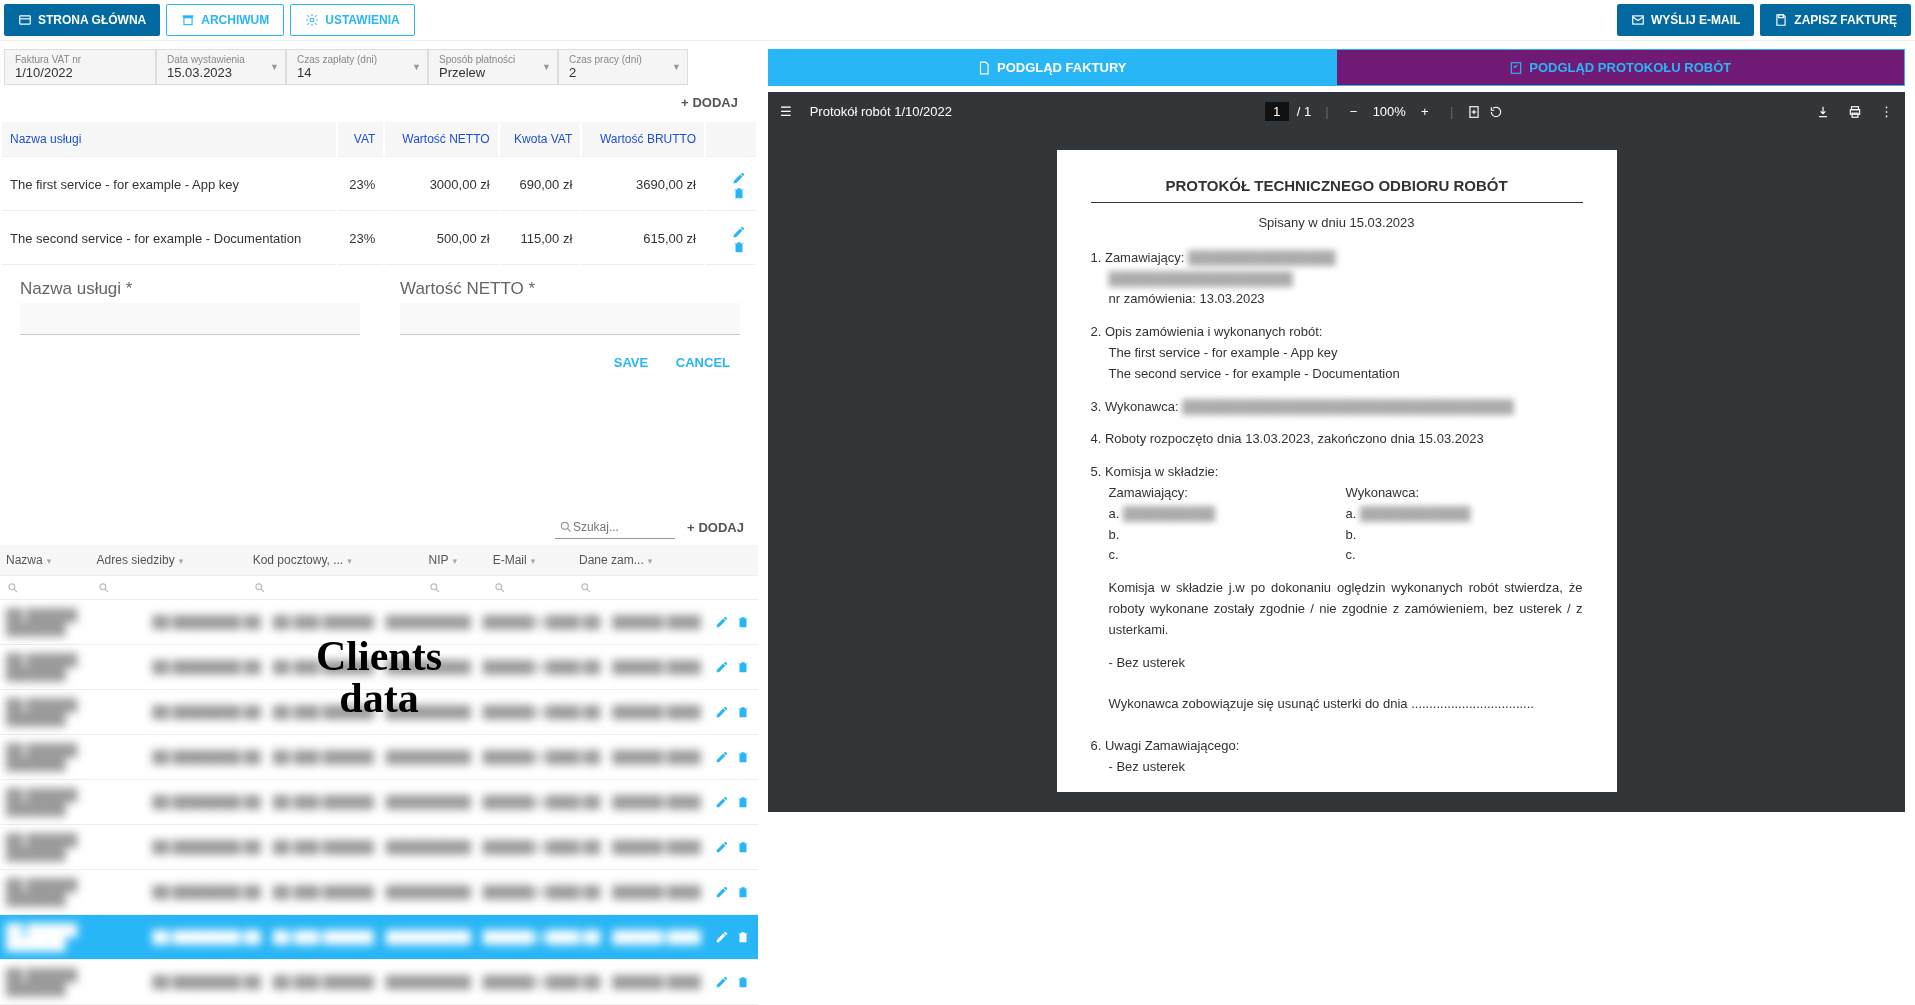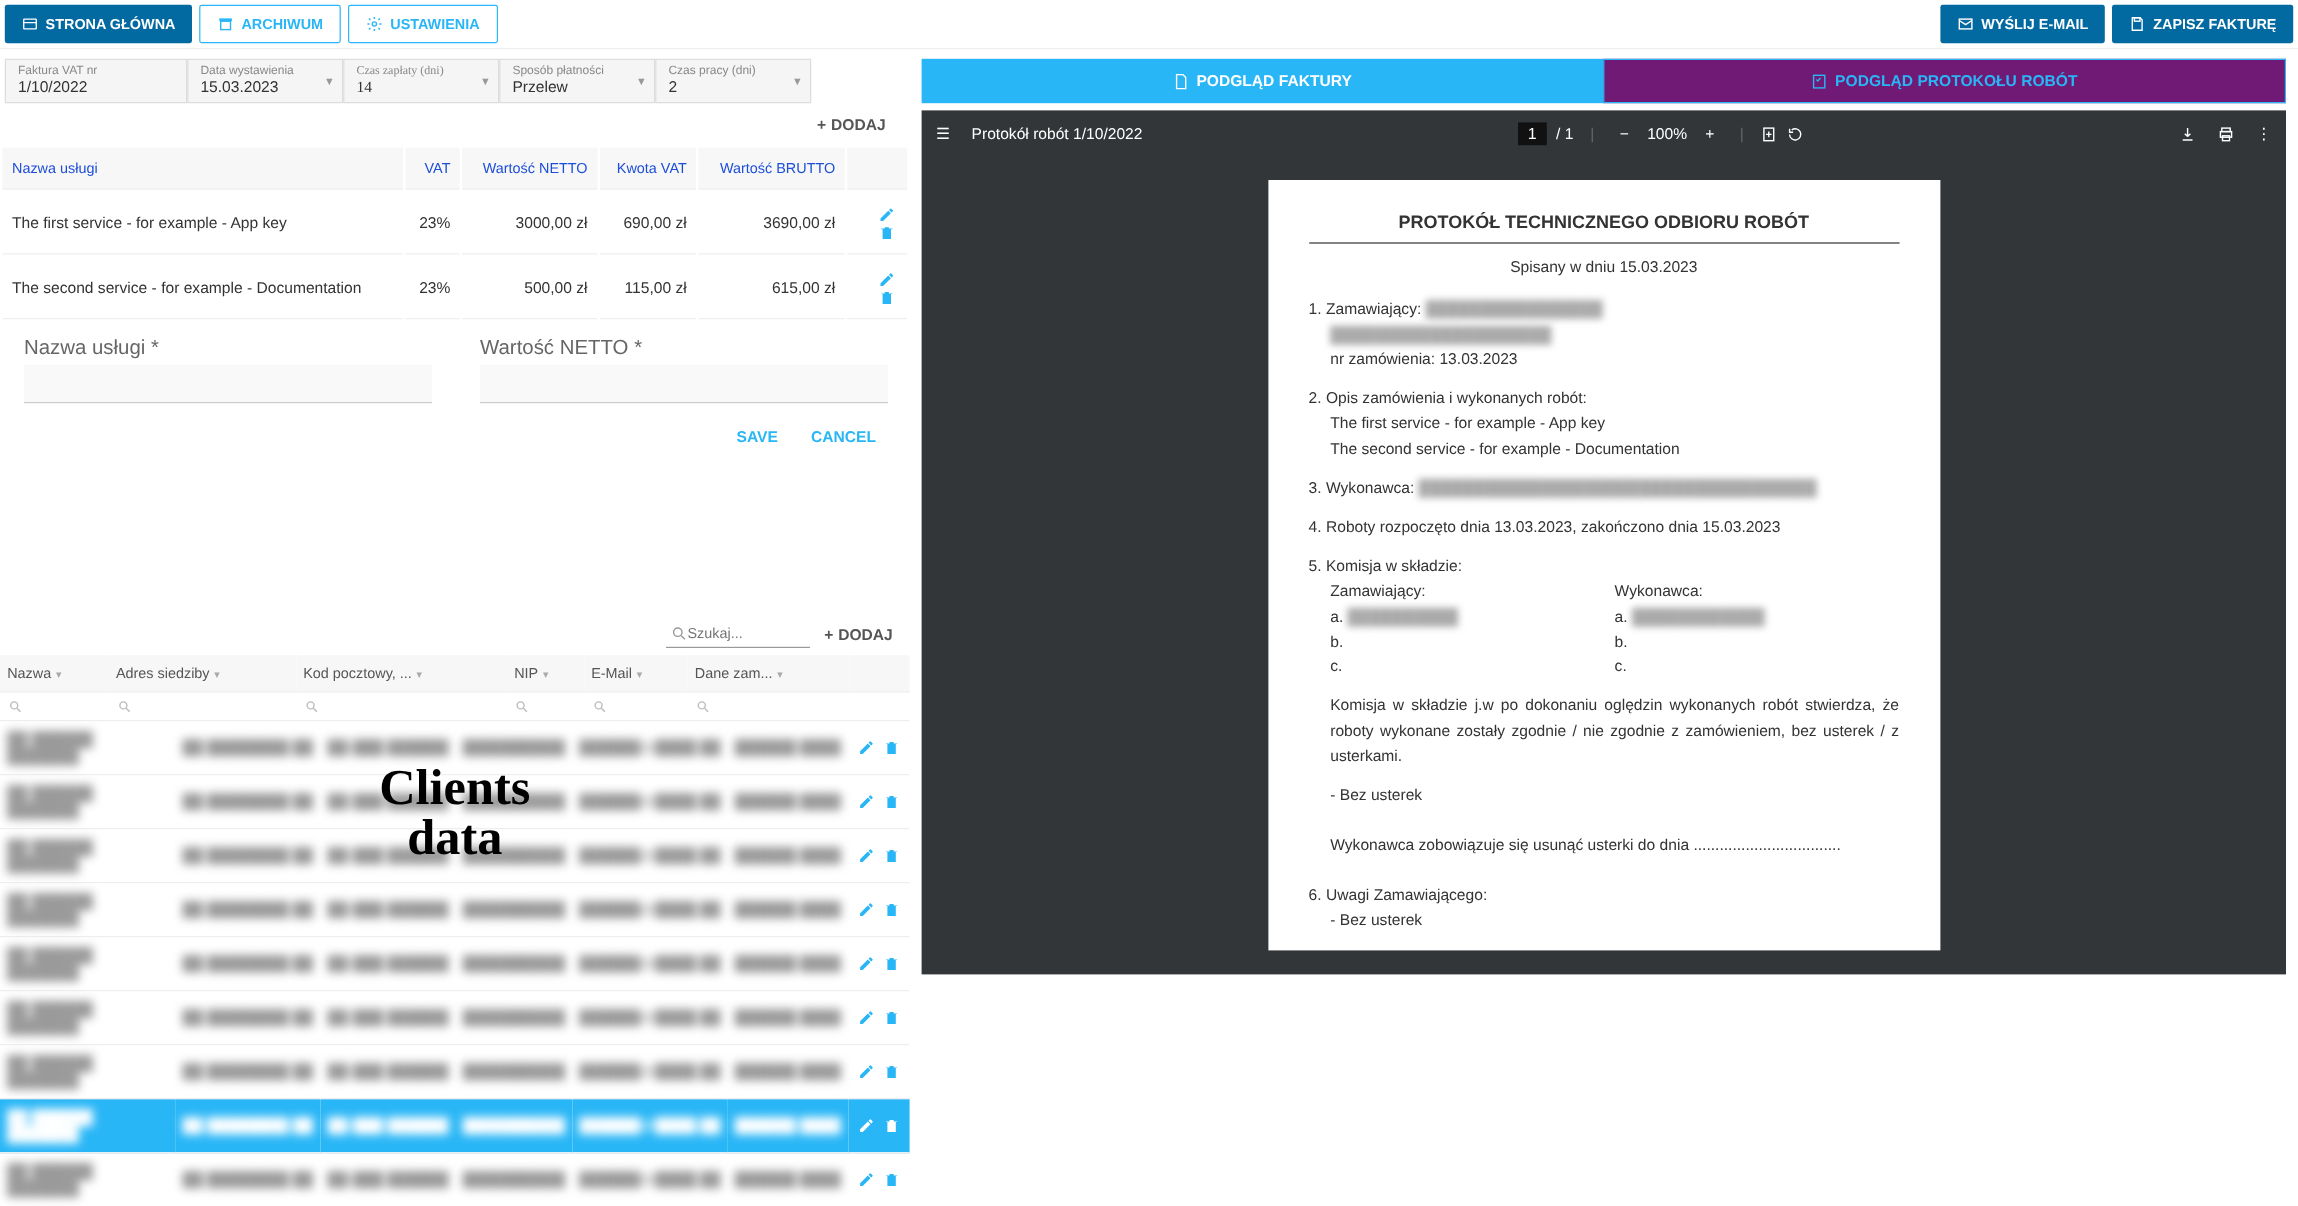--- a/index.html
+++ b/index.html
@@ -9,21 +9,21 @@
 .btn { display: inline-flex; align-items: center; gap: 6px; padding: 8px 14px; font-size: 12px; font-weight: bold; border-radius: 2px; cursor: pointer; border: none; }
 .btn-primary { background: #0369a1; color: #fff; }
 .btn-outline { background: #fff; color: #29b6f6; border: 1px solid #29b6f6; }
 .main { display: flex; }
 .left-panel { width: 758px; }
 .right-panel { flex: 1; padding-left: 10px; padding-right: 10px; }
 .invoice-form { display: flex; gap: 0; margin-top: 8px; padding: 0 4px; }
 .form-field { position: relative; padding: 4px 10px; background: #f5f5f5; border: 1px solid #ddd; }
 .form-field.fw1 { width: 152px; }
 .form-field.fw2 { width: 130px; }
-.form-field.fw3 { width: 130px; font-family: Liberation Serif, serif; }
+.form-field.fw3 { width: 142px; }
 .form-field.fw4 { width: 130px; }
 .form-field.fw5 { width: 130px; }
 .form-label { font-size: 10px; color: #888; display: block; }
 .form-value { font-size: 13px; color: #333; }
 .dropdown-arrow { position: absolute; right: 6px; top: 50%; transform: translateY(-50%); font-size: 9px; color: #999; }
 .add-row { text-align: right; padding: 10px 20px; }
 .add-link { color: #555; font-weight: bold; cursor: pointer; display: inline-flex; align-items: center; gap: 4px; }
 .services-table { width: 100%; }
 .services-table th { text-align: left; font-weight: normal; font-size: 12px; color: #1d4ed8; padding: 10px 8px; background: #f7f7f7; border-bottom: 1px solid #eee; }
 .services-table th.r { text-align: right; }

